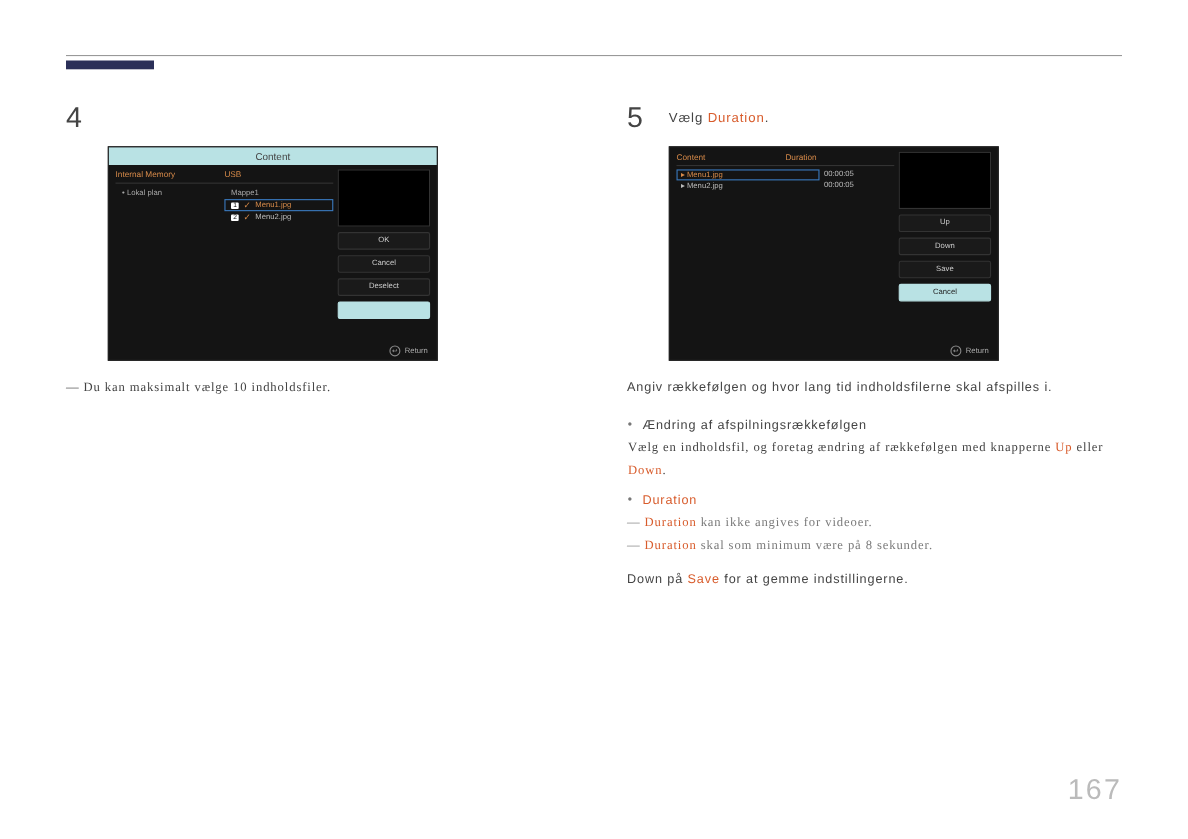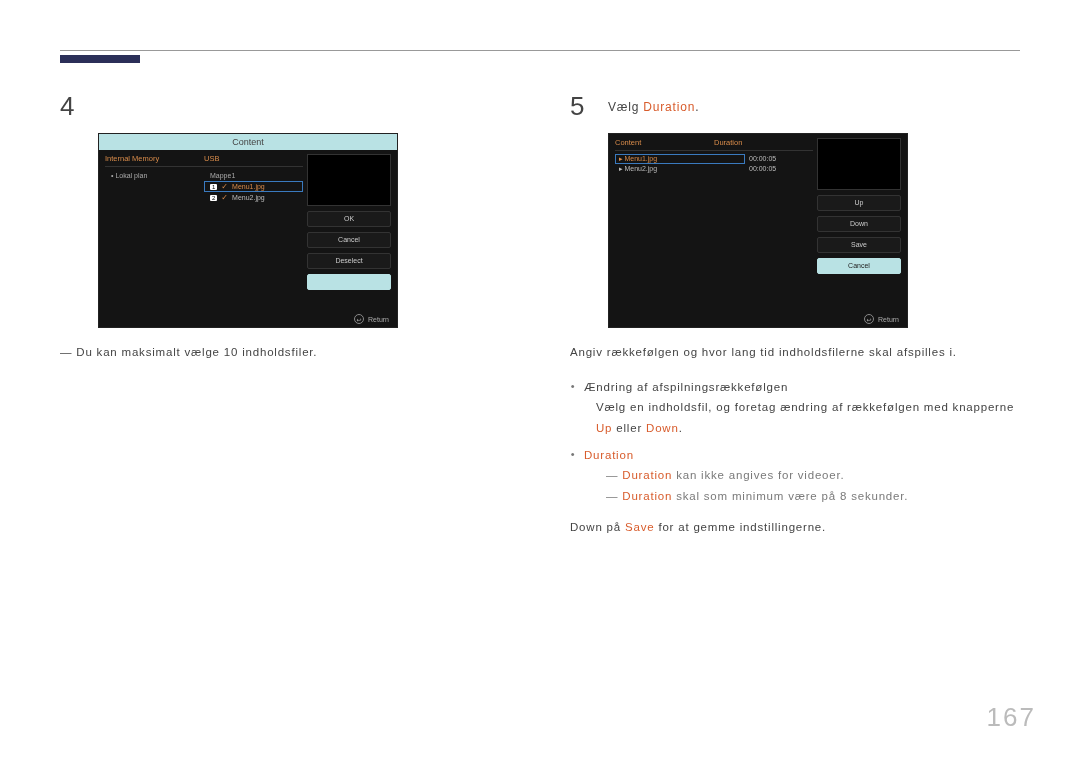--- a/index.html
+++ b/index.html
@@ -56,29 +56,29 @@
     width: 22px;
   }
   .steptext {
     font-size: 12px;
     letter-spacing: 0.8px;
     color: #444;
     line-height: 1.4;
     padding-top: 6px;
   }
   .orange { color: #d85c2c; }
-  .gray   { color: #7a7a7a; }
+  .gray   { color: #7a7a7a; font-family: Liberation Serif, serif; }
   .body   { font-size: 11.5px; letter-spacing: 0.8px; color:#444; line-height:1.8; }
   .bulletline { display:flex; gap:8px; margin-left:0; }
   .bulleticon { width:6px; text-align:center; color:#777; font-size:11px; line-height:1.8;}
-  .sub { margin-left:26px; }
-  .sub2 { margin-left:36px; }
+  .sub { margin-left:1px;font-family:Liberation Serif, serif; }
+  .sub2 { }
   .pagenum {
     position:absolute;
-    right:44px;
+    right:60px;
     bottom:30px;
     font-size:26px;
     color:#bbb;
     letter-spacing:2px;
   }
 
   
   .device {
     width: 300px;
     height: 195px;

